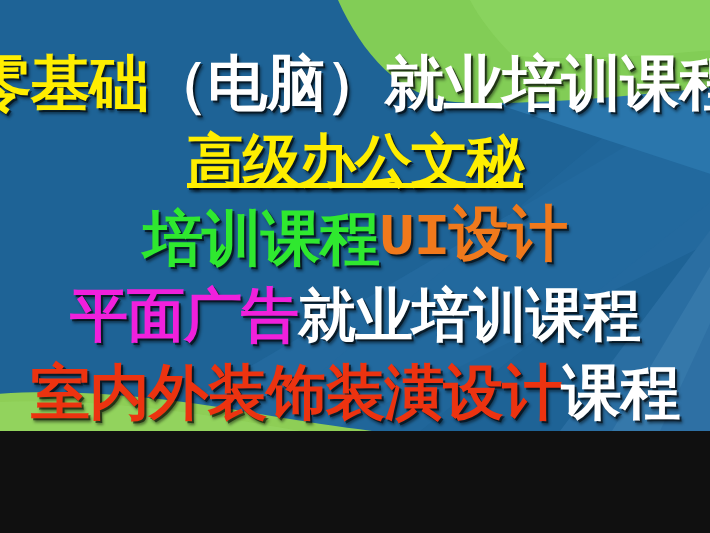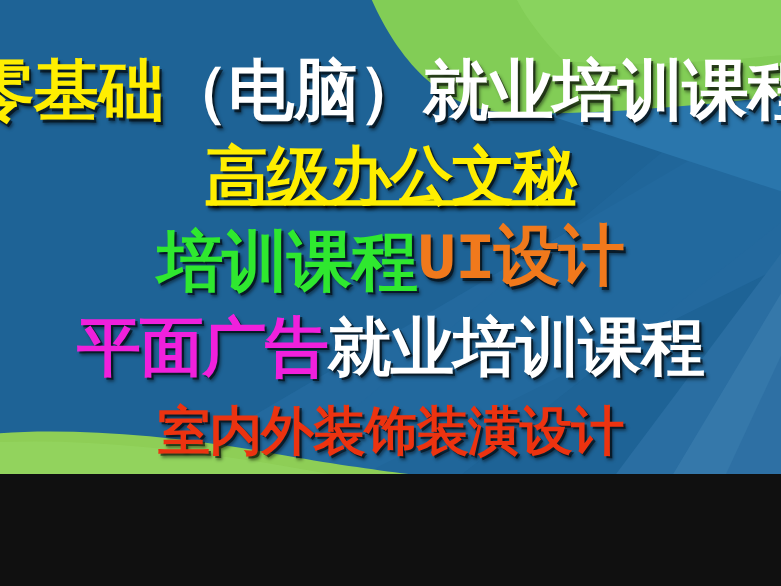--- a/index.html
+++ b/index.html
@@ -49,21 +49,21 @@
     text-shadow:
        2px 2px 0 rgba(0,0,0,0.55),
        3px 4px 3px rgba(0,0,0,0.45);
   }
 
   
   .line-1 .seg { font-size: 60px; }
   .line-2 .seg { font-size: 57px; text-decoration: underline; }
   .line-3 .seg { font-size: 60px; }
   .line-4 .seg { font-size: 58px; }
-  .line-5 .seg { font-size: 48px; }
+  .line-5 .seg { font-size: 60px; }
 
   .c-yellow  { color: #ffee00; }
   .c-white   { color: #ffffff; }
   .c-green   { color: #2fe82f; }
   .c-orange  { color: #f0791c; }
   .c-magenta { color: #f020dc; }
   .c-red     { color: #ec3310; }
 
   .latin { font-family: Liberation Mono, monospace; font-style: normal; }
 </style>
@@ -107,16 +107,17 @@
         <span class="seg c-orange latin">UI设计</span>
     </div>
 
     <div class="line line-4">
       <span class="seg c-magenta">平面广告</span>
         <span class="seg c-white">就业培训课程</span>
     </div>
 
     <div class="line line-5">
       <span class="seg c-red">室内外装饰装潢设计</span>
+        <span class="seg c-white">课程</span>
     </div>
 
   </div>
 </div>
 
 </body></html>

